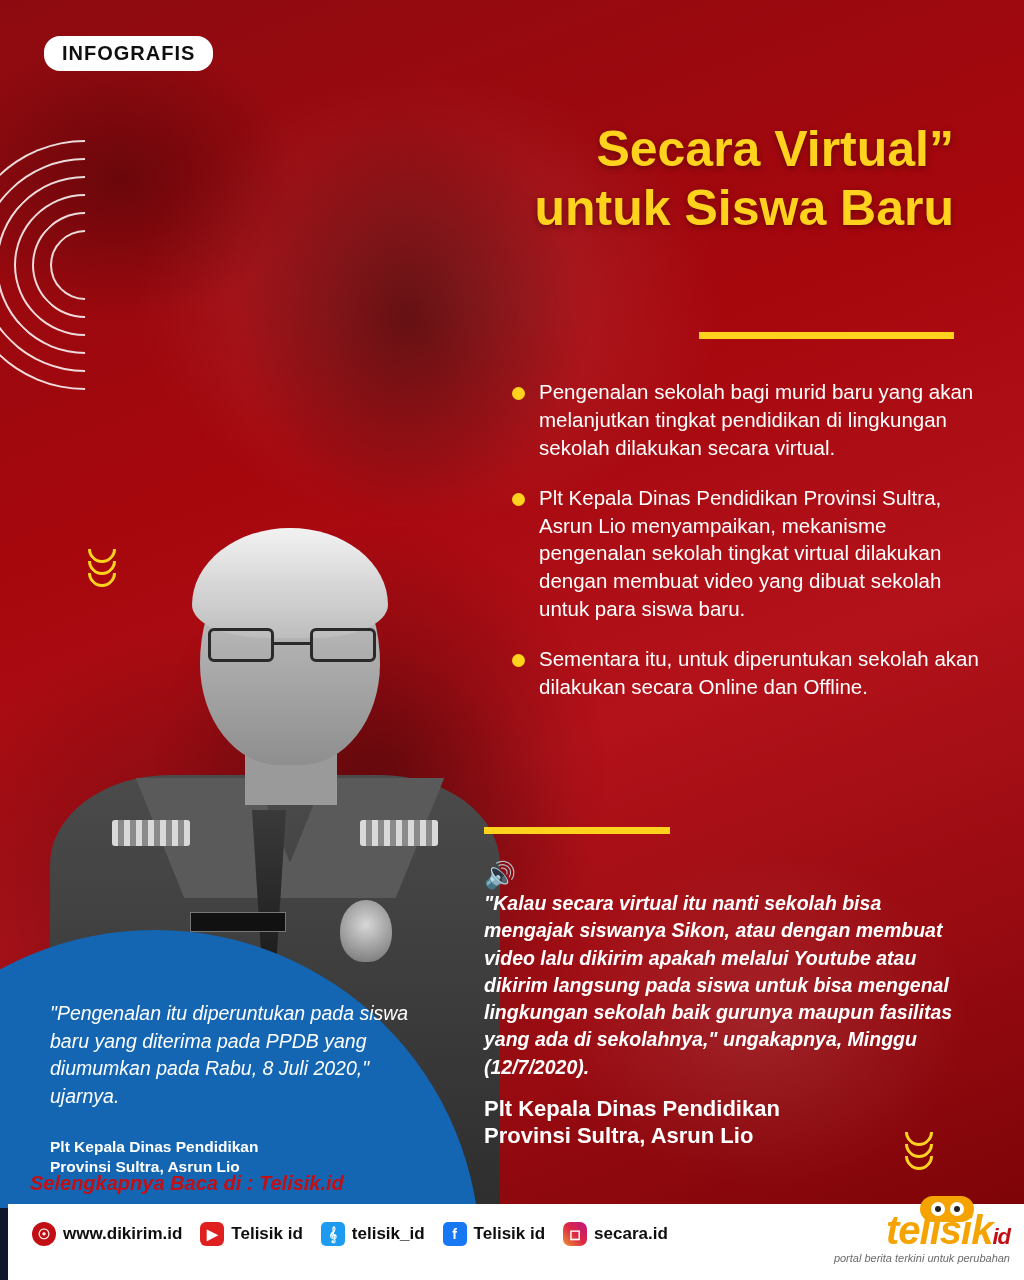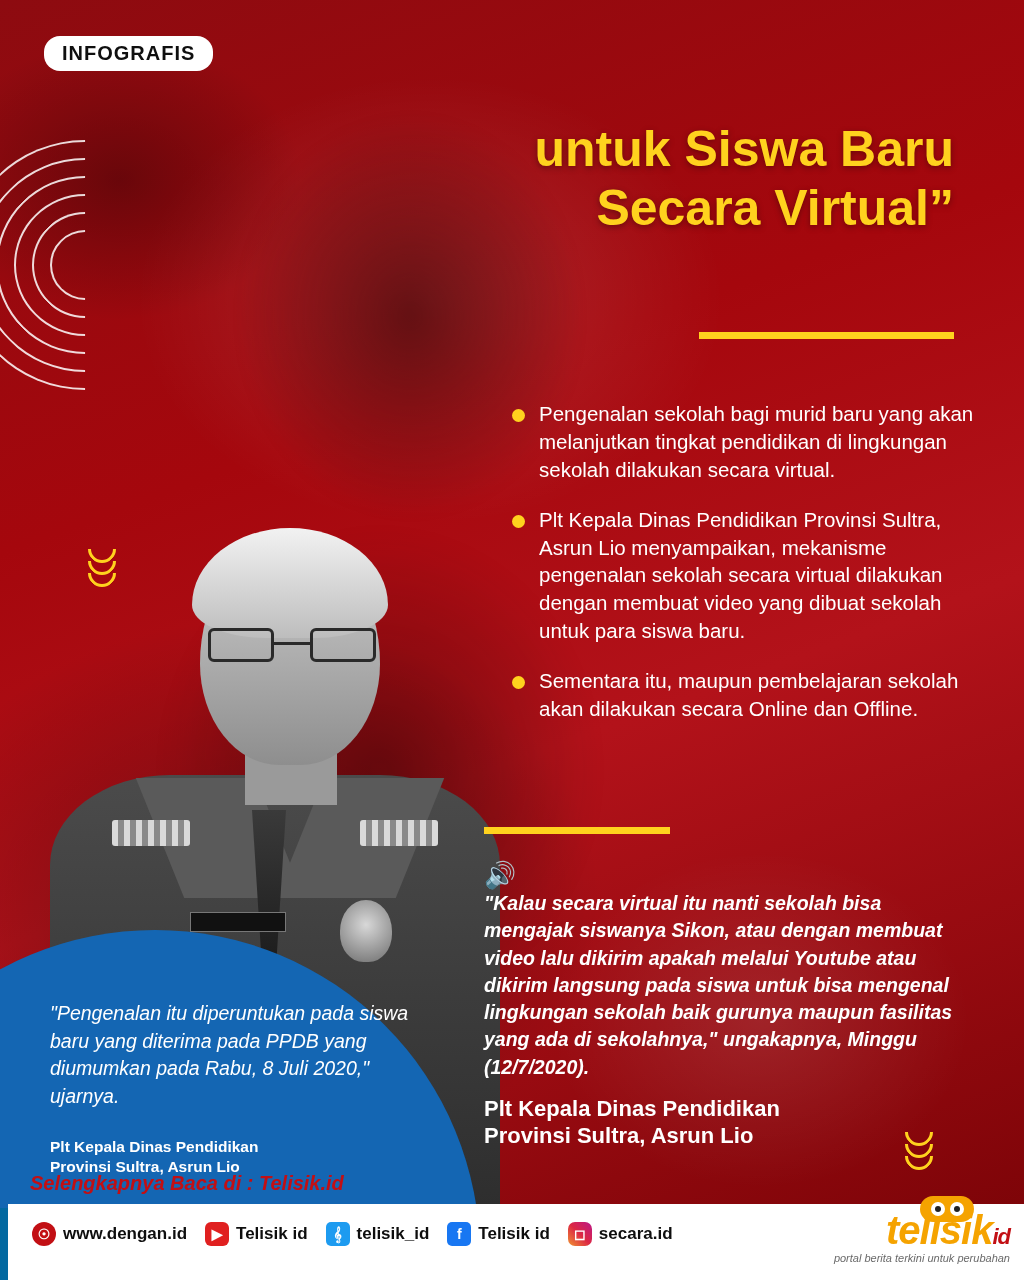--- a/index.html
+++ b/index.html
@@ -5,21 +5,21 @@
   * { box-sizing: border-box; margin: 0; padding: 0; }
   html, body {
     width: 1024px; height: 1280px;
     font-family: "Liberation Sans", sans-serif;
     background: #b01116;
     overflow: hidden;
   }
   .page {
     position: relative;
     width: 1024px; height: 1280px;
-    background: #0369a1;
+    background: #0f172a;
     overflow: hidden;
   }
 
   
   .photo-bg {
     position: absolute; left: 0; top: 0; width: 1024px; height: 1208px;
     background:
       radial-gradient(ellipse 420px 320px at 430px 300px, rgba(255,255,255,0.13), rgba(255,255,255,0) 70%),
       radial-gradient(ellipse 500px 400px at 250px 900px, rgba(0,0,0,0.35), rgba(0,0,0,0) 70%),
       linear-gradient(160deg, #8d0b10 0%, #a5070d 35%, #b3121a 60%, #7e0408 100%);
@@ -126,21 +126,21 @@
     position: absolute; right: 70px; top: 120px; width: 680px;
     text-align: right; color: #ffd21e;
     font-weight: bold; font-size: 50px; line-height: 1.18;
     text-shadow: 0 2px 6px rgba(0,0,0,0.35);
   }
   .headline-rule {
     position:absolute; right:70px; top:332px; width:255px; height:7px; background:#ffd21e;
   }
 
   
-  .bullets { position: absolute; left: 512px; top: 400px; width: 470px; }
+  .bullets { position: absolute; left: 512px; top: 378px; width: 470px; }
   .bullet { display:flex; margin-bottom: 22px; }
   .bullet .dot {
     flex: 0 0 auto; width: 13px; height: 13px; background:#ffd21e;
     border-radius:50%; margin-top: 9px; margin-right: 14px;
   }
   .bullet .txt {
     color:#ffffff; font-size: 20.5px; line-height: 1.36; font-weight: 500;
   }
 
   .mid-rule { position:absolute; left:484px; top:827px; width:186px; height:7px; background:#ffd21e; }
@@ -241,37 +241,37 @@
     <div class="glasses">
         <i></i>
         <b></b>
         <i></i>
       </div>
   </div>
 
   <div class="tag">INFOGRAFIS</div>
 
   <div class="headline">
+    <div>Secara Virtual”</div>
     <div>untuk Siswa Baru</div>
-    <div>Secara Virtual”</div>
   </div>
   <div class="headline-rule"></div>
 
   <div class="bullets">
     <div class="bullet">
       <div class="dot"></div>
       <div class="txt">Pengenalan sekolah bagi murid baru yang akan melanjutkan tingkat pendidikan di lingkungan sekolah dilakukan secara virtual.</div>
     </div>
     <div class="bullet">
       <div class="dot"></div>
-      <div class="txt">Plt Kepala Dinas Pendidikan Provinsi Sultra, Asrun Lio menyampaikan, mekanisme pengenalan sekolah secara virtual dilakukan dengan membuat video yang dibuat sekolah untuk para siswa baru.</div>
+      <div class="txt">Plt Kepala Dinas Pendidikan Provinsi Sultra, Asrun Lio menyampaikan, mekanisme pengenalan sekolah tingkat virtual dilakukan dengan membuat video yang dibuat sekolah untuk para siswa baru.</div>
     </div>
     <div class="bullet">
       <div class="dot"></div>
-      <div class="txt">Sementara itu, maupun pembelajaran sekolah akan dilakukan secara Online dan Offline.</div>
+      <div class="txt">Sementara itu, untuk diperuntukan sekolah akan dilakukan secara Online dan Offline.</div>
     </div>
   </div>
 
   <div class="mid-rule"></div>
 
   <div class="quote-r">
     <div class="mark">🔊</div>
     <div class="body">"Kalau secara virtual itu nanti sekolah bisa mengajak siswanya Sikon, atau dengan membuat video lalu dikirim apakah melalui Youtube atau dikirim langsung pada siswa untuk bisa mengenal lingkungan sekolah baik gurunya maupun fasilitas yang ada di sekolahnya," ungakapnya, Minggu (12/7/2020).</div>
     <div class="attr">
       <div>Plt Kepala Dinas Pendidikan</div>
@@ -301,21 +301,21 @@
     <span style="top:12px; width:28px; height:28px;"></span>
     <span style="top:24px; width:28px; height:28px;"></span>
   </div>
 
   <div class="footer">
     <div class="cta">Selengkapnya Baca di : Telisik.id</div>
 
     <div class="social">
       <div class="item">
         <span class="ic ic-globe">☉</span>
-        <span>www.dengan.id</span>
+        <span>www.dikirim.id</span>
       </div>
       <div class="item">
         <span class="ic ic-yt">▶</span>
         <span>Telisik id</span>
       </div>
       <div class="item">
         <span class="ic ic-tw">𝄞</span>
         <span>telisik_id</span>
       </div>
       <div class="item">

